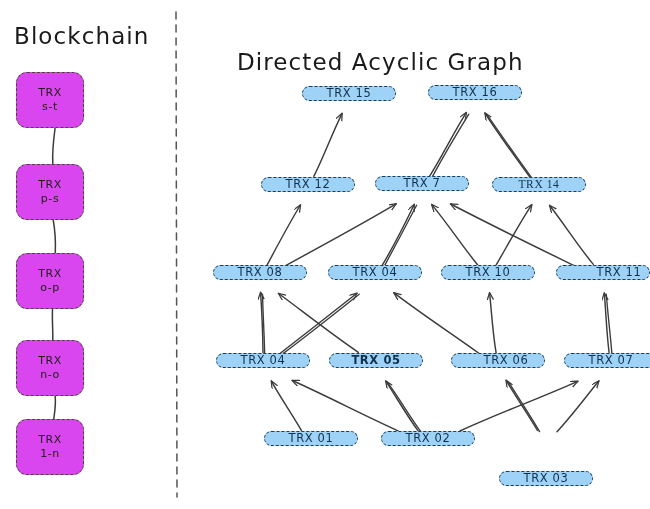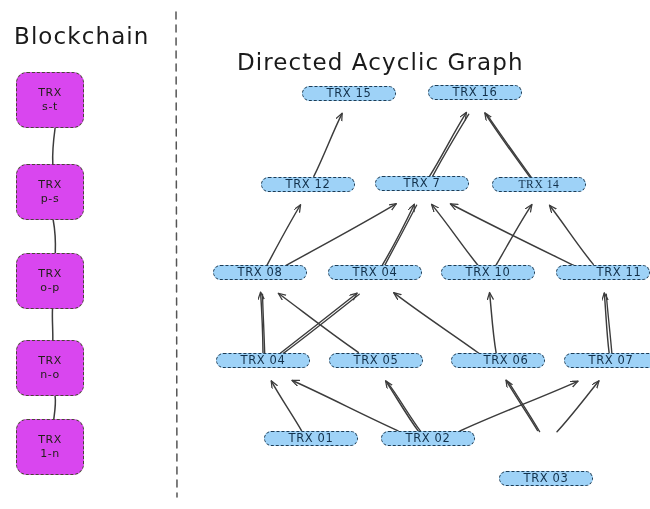--- a/index.html
+++ b/index.html
@@ -157,21 +157,21 @@
     </div>
     <div class="node dag" style="left: 441px; top: 265px;">
       <span class="l1">TRX 10</span>
     </div>
     <div class="node dag" style="left: 556px; top: 265px; padding-left: 32px;">
       <span class="l1">TRX 11</span>
     </div>
     <div class="node dag" style="left: 216px; top: 353px;">
       <span class="l1">TRX 04</span>
     </div>
-    <div class="node dag" style="left: 329px; top: 353px;">
+    <div class="node dag" style="left: 329px; top: 353px; font-weight: bold;">
       <span class="l1">TRX 05</span>
     </div>
     <div class="node dag" style="left: 451px; top: 353px; padding-left: 16px;">
       <span class="l1">TRX 06</span>
     </div>
     <div class="node dag" style="left: 564px; top: 353px;">
       <span class="l1">TRX 07</span>
     </div>
     <div class="node dag" style="left: 264px; top: 431px;">
       <span class="l1">TRX 01</span>

